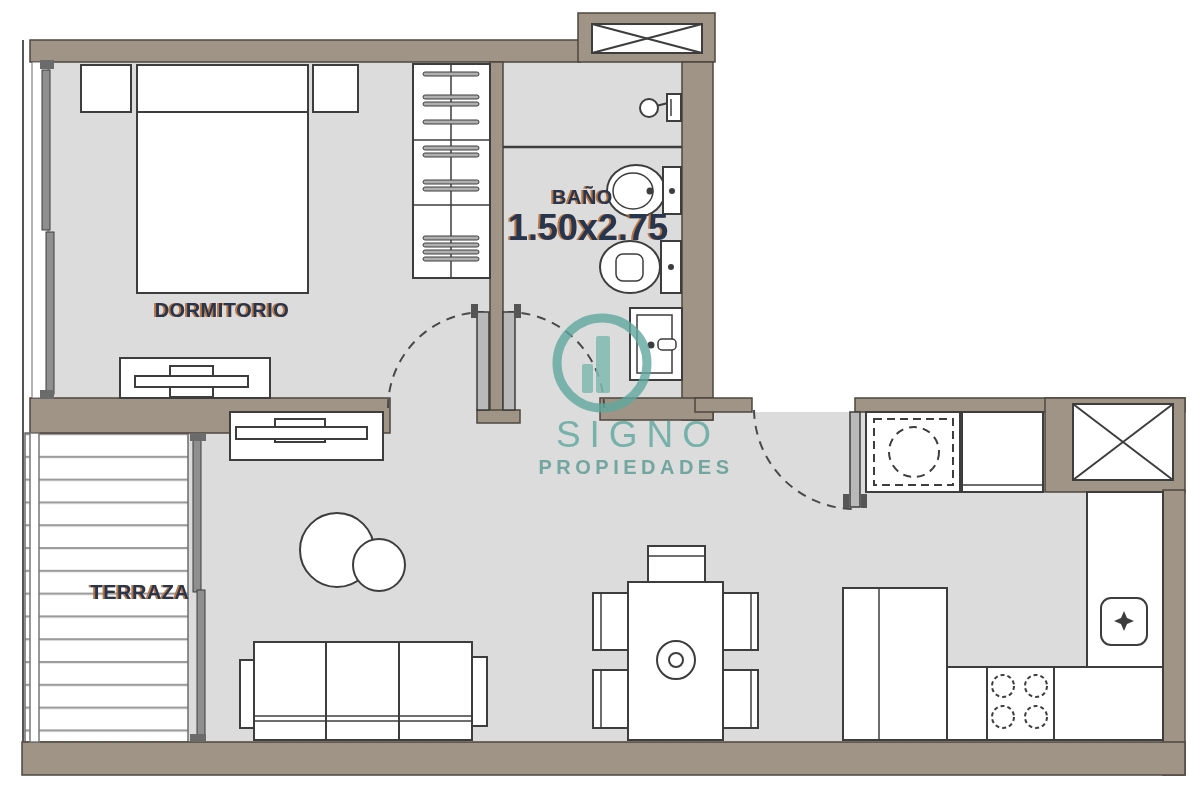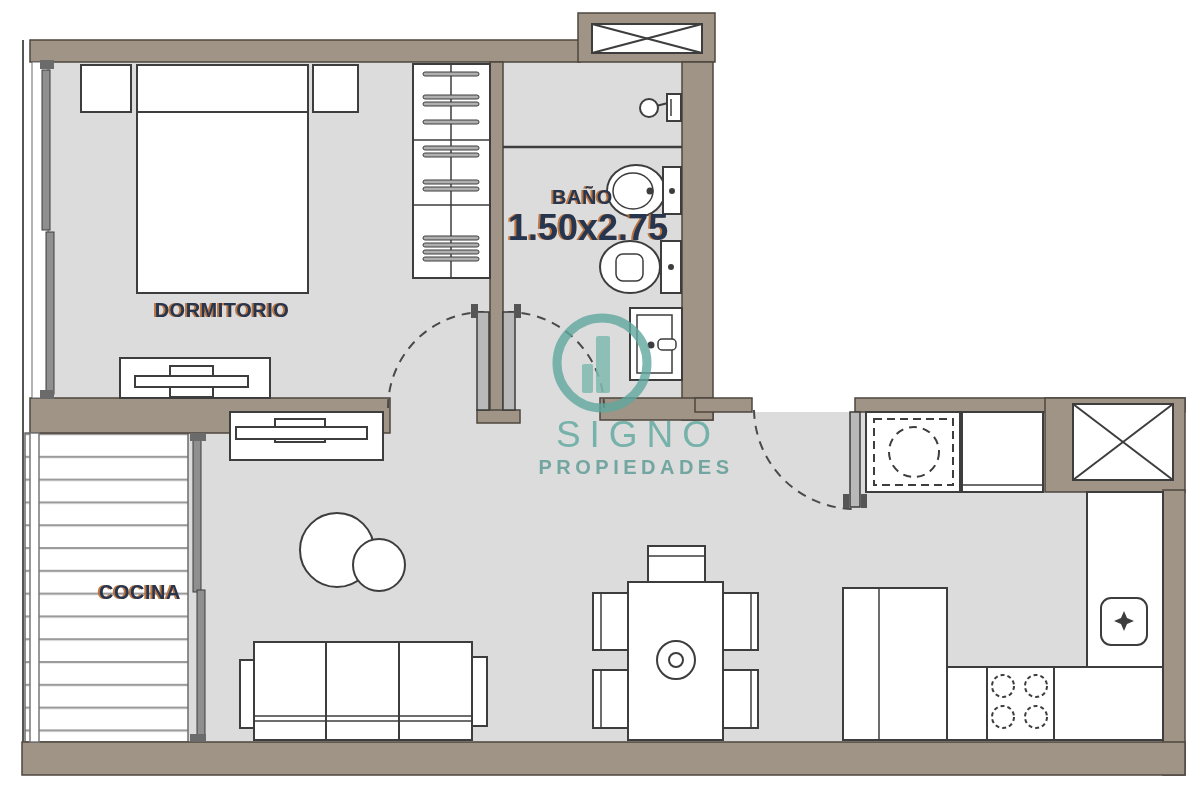--- a/index.html
+++ b/index.html
@@ -233,19 +233,19 @@
 <div class="room-label left-align" style="left:508px;top:186px;">
   <div class="name">BAÑO</div>
   <div class="dims">1.50x2.75</div>
 </div>
 
 <div class="room-label" style="left:540px;top:501px;">
 </div>
 
 
 <div class="room-label" style="left:118px;top:581px;">
-  <div class="name">COCINA</div>
+  <div class="name">TERRAZA</div>
 </div>
 
 <div class="brand-text brand-name" style="left:606px;top:414px;">SIGNO</div>
 <div class="brand-text brand-tagline" style="left:604px;top:456px;">PROPIEDADES</div>
 
 </div>
 
 </body></html>

